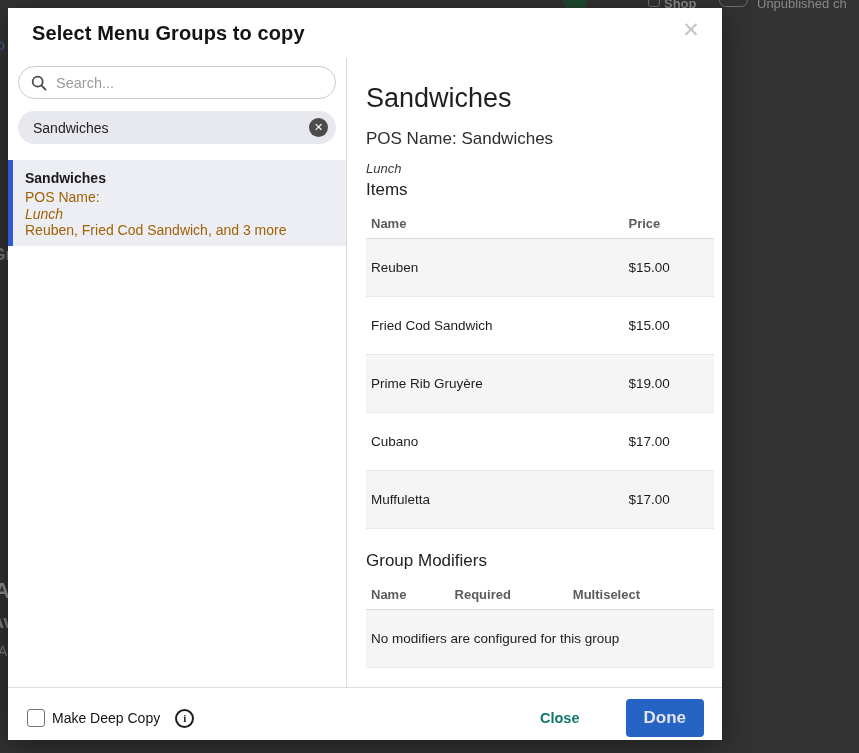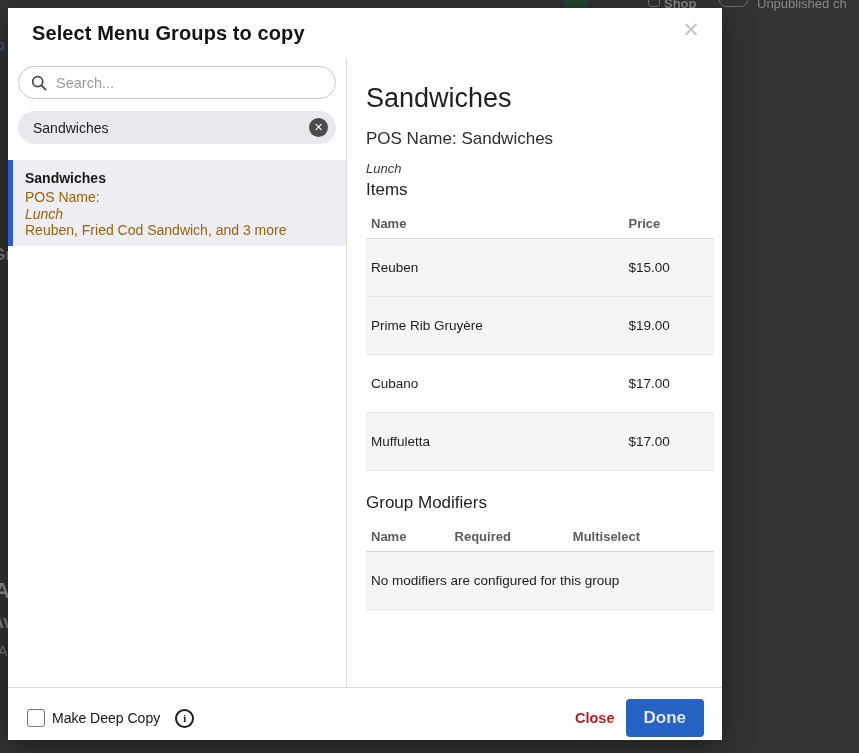--- a/index.html
+++ b/index.html
@@ -174,22 +174,22 @@
   .info-icon {
     margin-left: 15px; width: 19px; height: 19px; border-radius: 50%;
     border: 2px solid #1f1f1f; color: #1f1f1f;
     font-size: 11px; font-weight: 700; line-height: 15px; text-align: center;
     cursor: pointer; background: none; padding: 0;
     font-family: "Liberation Serif", "DejaVu Serif", serif;
   }
   .footer-spacer { flex: 1; }
   .close-link {
     background: none; border: none; cursor: pointer;
-    color: #b91c1c; font-size: 14.5px; font-weight: 700;
-    margin-right: 11px; font-family: inherit; padding: 0;
+    color: #0f766e; font-size: 14.5px; font-weight: 700;
+    margin-right: 46px; font-family: inherit; padding: 0;
   }
   .done-button {
     background: #2563c4; border: none; border-radius: 4px;
     color: #e5e5e5; font-size: 17px; font-weight: 700;
     padding: 9px 18px; cursor: pointer; font-family: inherit;
   }
 </style>
 </head>
 <body>
 
@@ -254,20 +254,24 @@
           <tr>
             <th>Name</th>
             <th>Price</th>
           </tr>
         </thead>
         <tbody>
           <tr class="striped">
             <td>Reuben</td>
             <td>$15.00</td>
           </tr>
+          <tr>
+            <td>Fried Cod Sandwich</td>
+            <td>$15.00</td>
+          </tr>
           <tr class="striped">
             <td>Prime Rib Gruyère</td>
             <td>$19.00</td>
           </tr>
           <tr>
             <td>Cubano</td>
             <td>$17.00</td>
           </tr>
           <tr class="striped">
             <td>Muffuletta</td>

